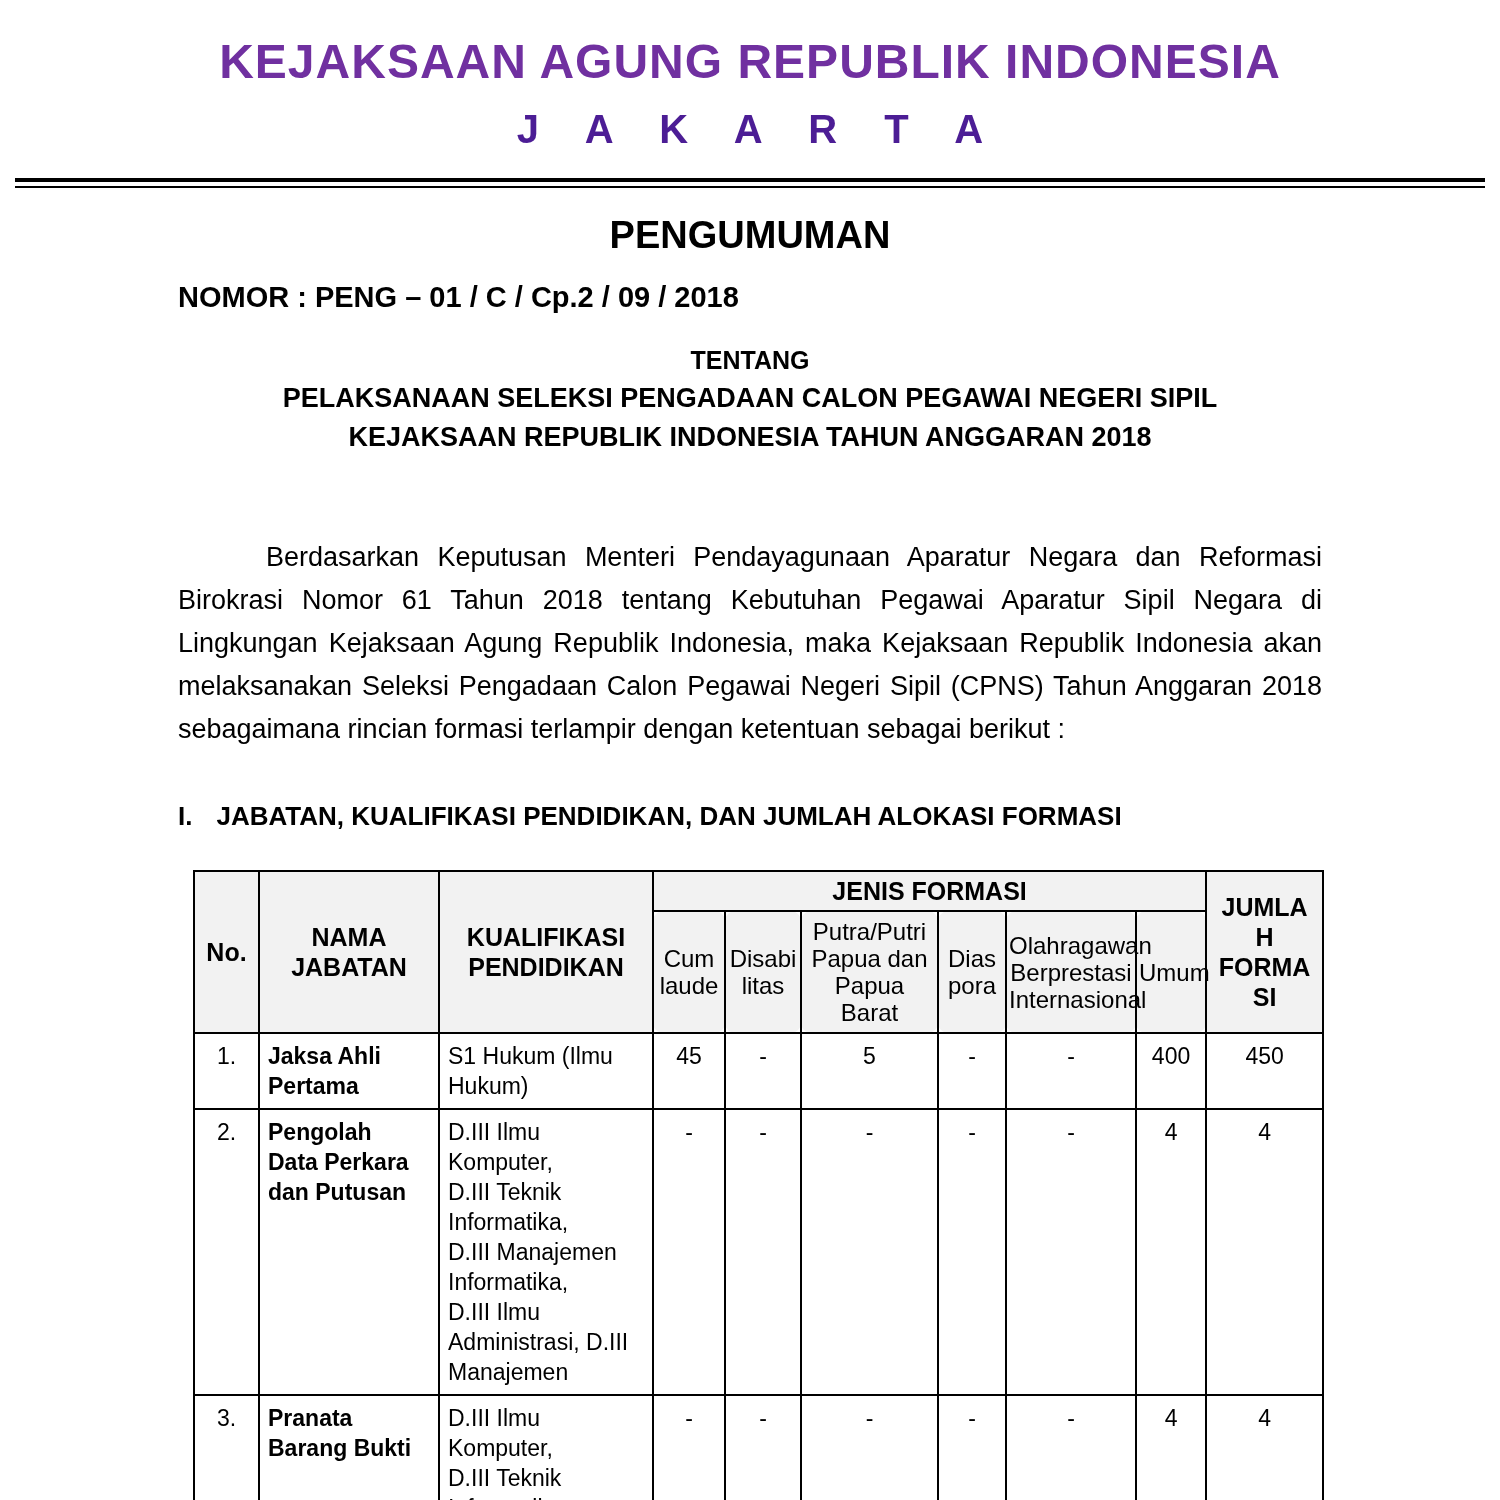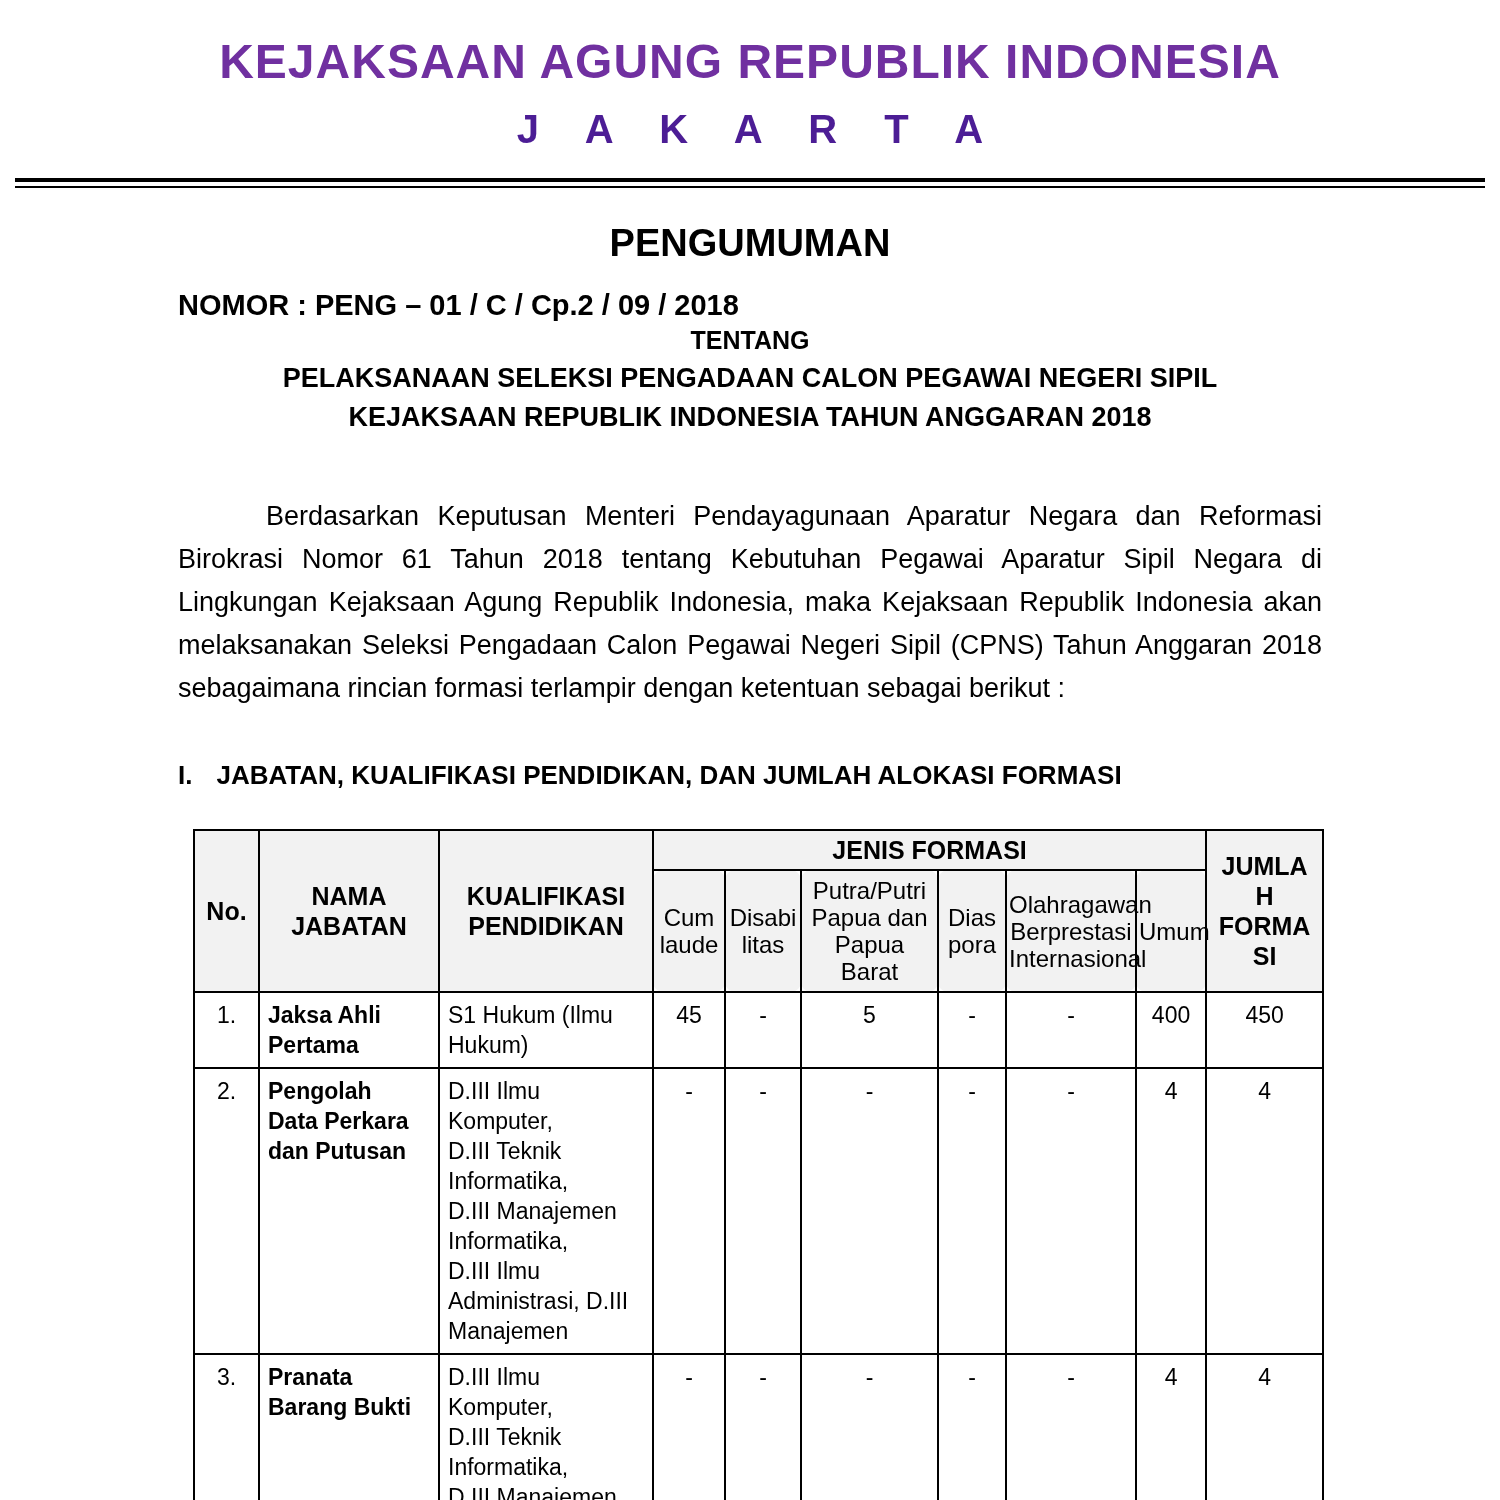--- a/index.html
+++ b/index.html
@@ -22,27 +22,27 @@
   }
   .double-rule {
     margin:26px 15px 0 15px;
     border-top:4px solid #000;
     border-bottom:2px solid #000;
     height:10px;
   }
 
   .content { margin:0 178px; }
 
-  .doc-title   { text-align:center; font-size:38px; font-weight:bold; margin-top:34px; }
+  .doc-title   { text-align:center; font-size:38px; font-weight:bold; margin-top:26px; }
   .doc-number  { text-align:left; font-size:29px; font-weight:bold; margin-top:24px; }
-  .doc-tentang { text-align:center; font-size:25px; font-weight:bold; margin-top:4px; }
+  .doc-tentang { text-align:center; font-size:25px; font-weight:bold; margin-top:32px; }
   .doc-subject { text-align:center; font-size:27px; font-weight:bold; margin-top:8px; }
 
   .body-par {
-    margin-top:62px;
+    margin-top:83px;
     font-size:27px; line-height:43px;
     text-align:justify; text-indent:88px;
   }
 
   .section-heading {
     margin-top:50px;
     display:flex; gap:24px;
     font-size:26px; font-weight:bold;
   }
   .section-heading .numeral { flex:0 0 auto; }

